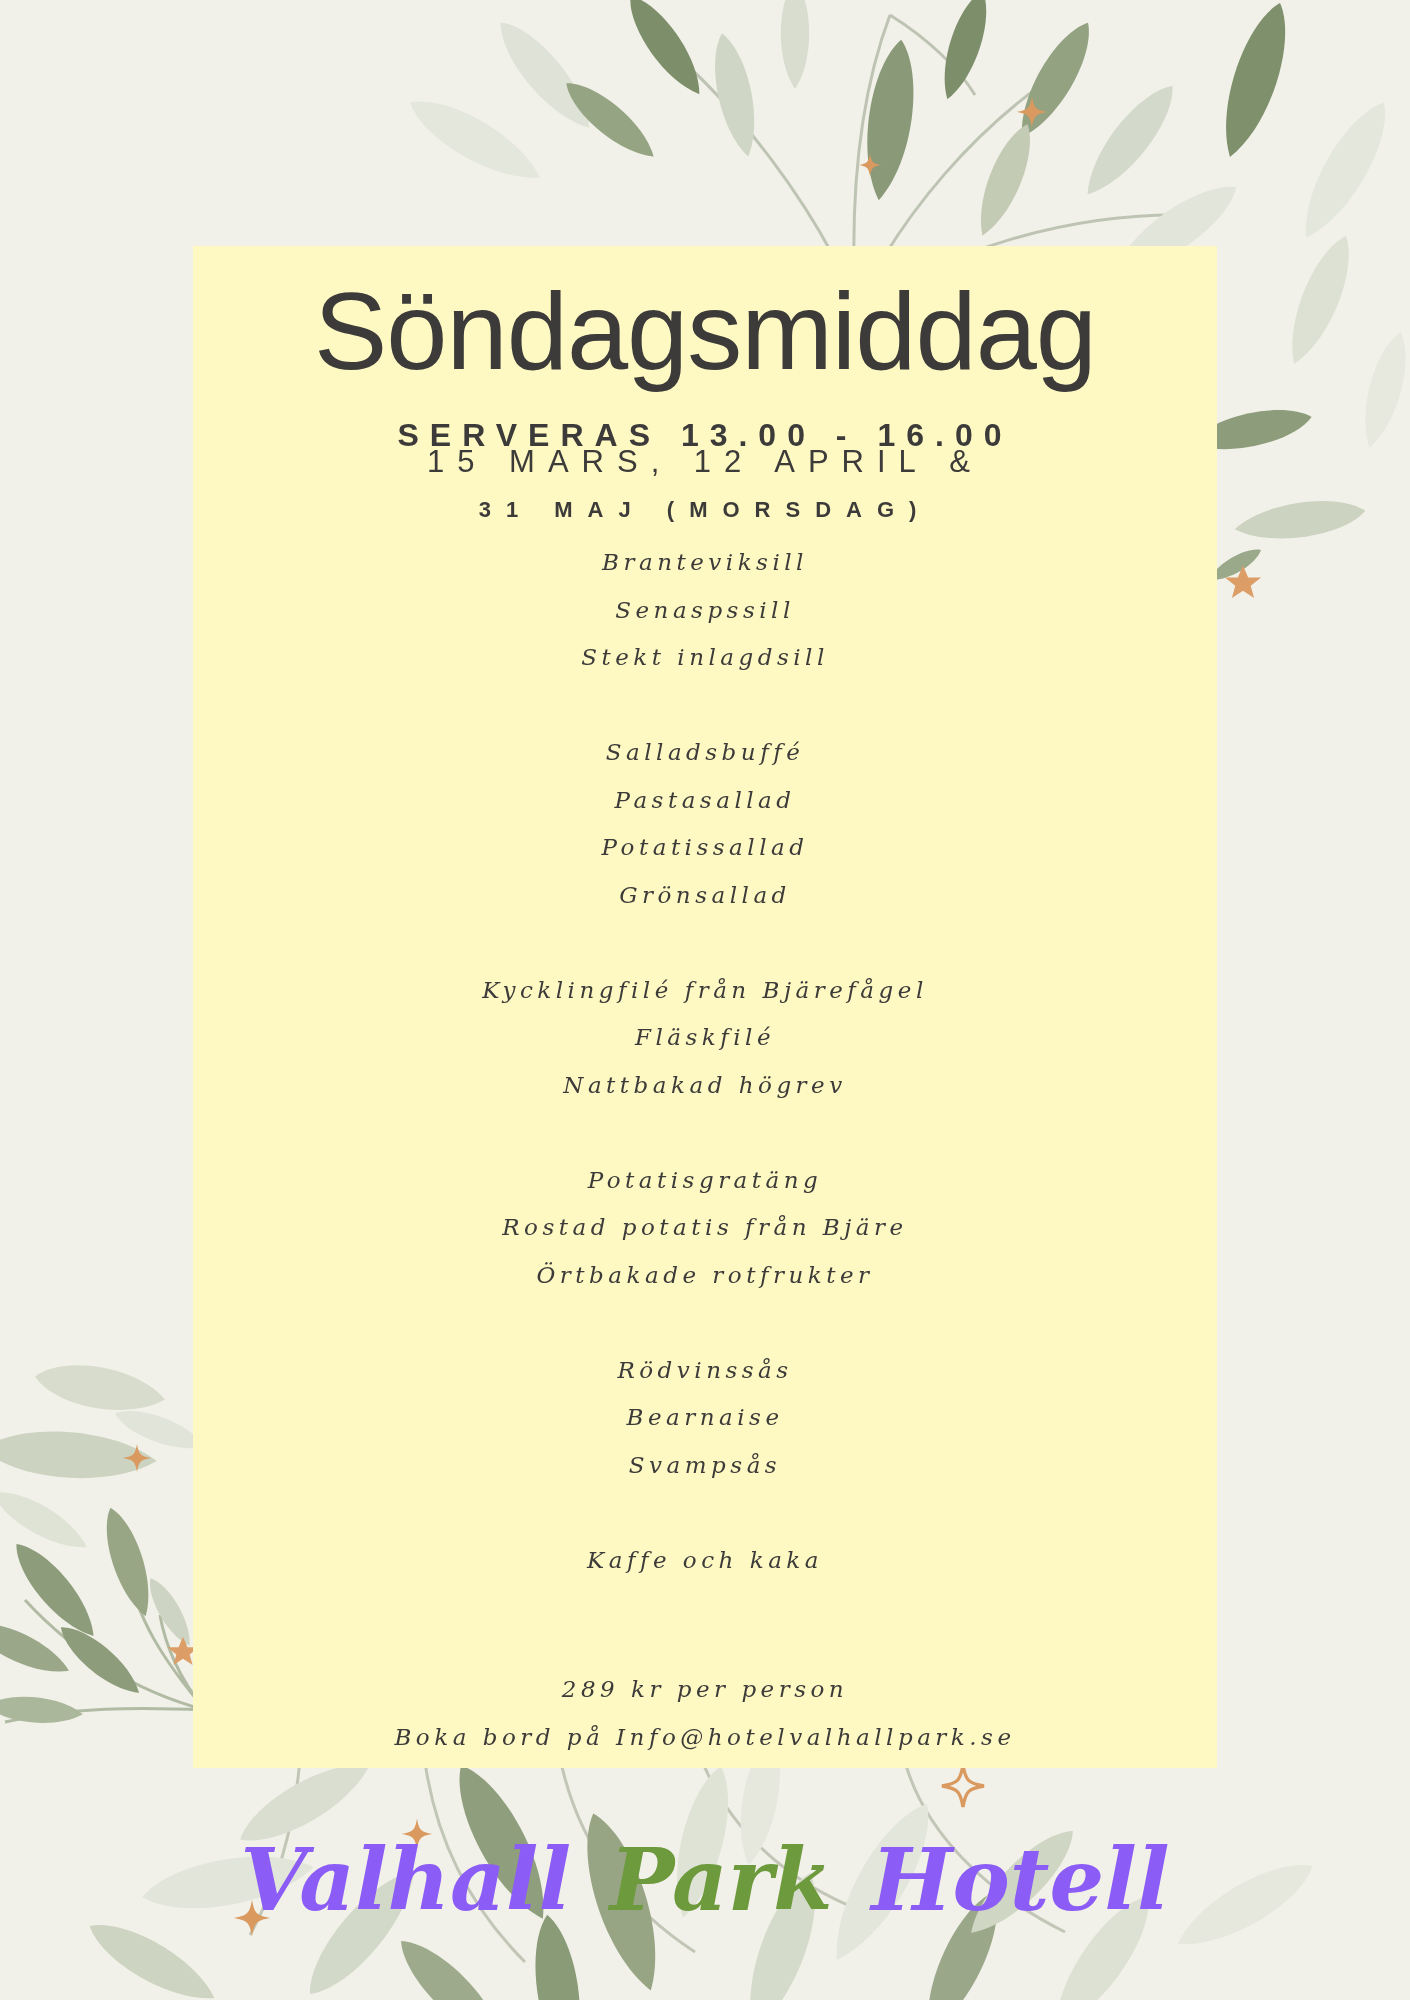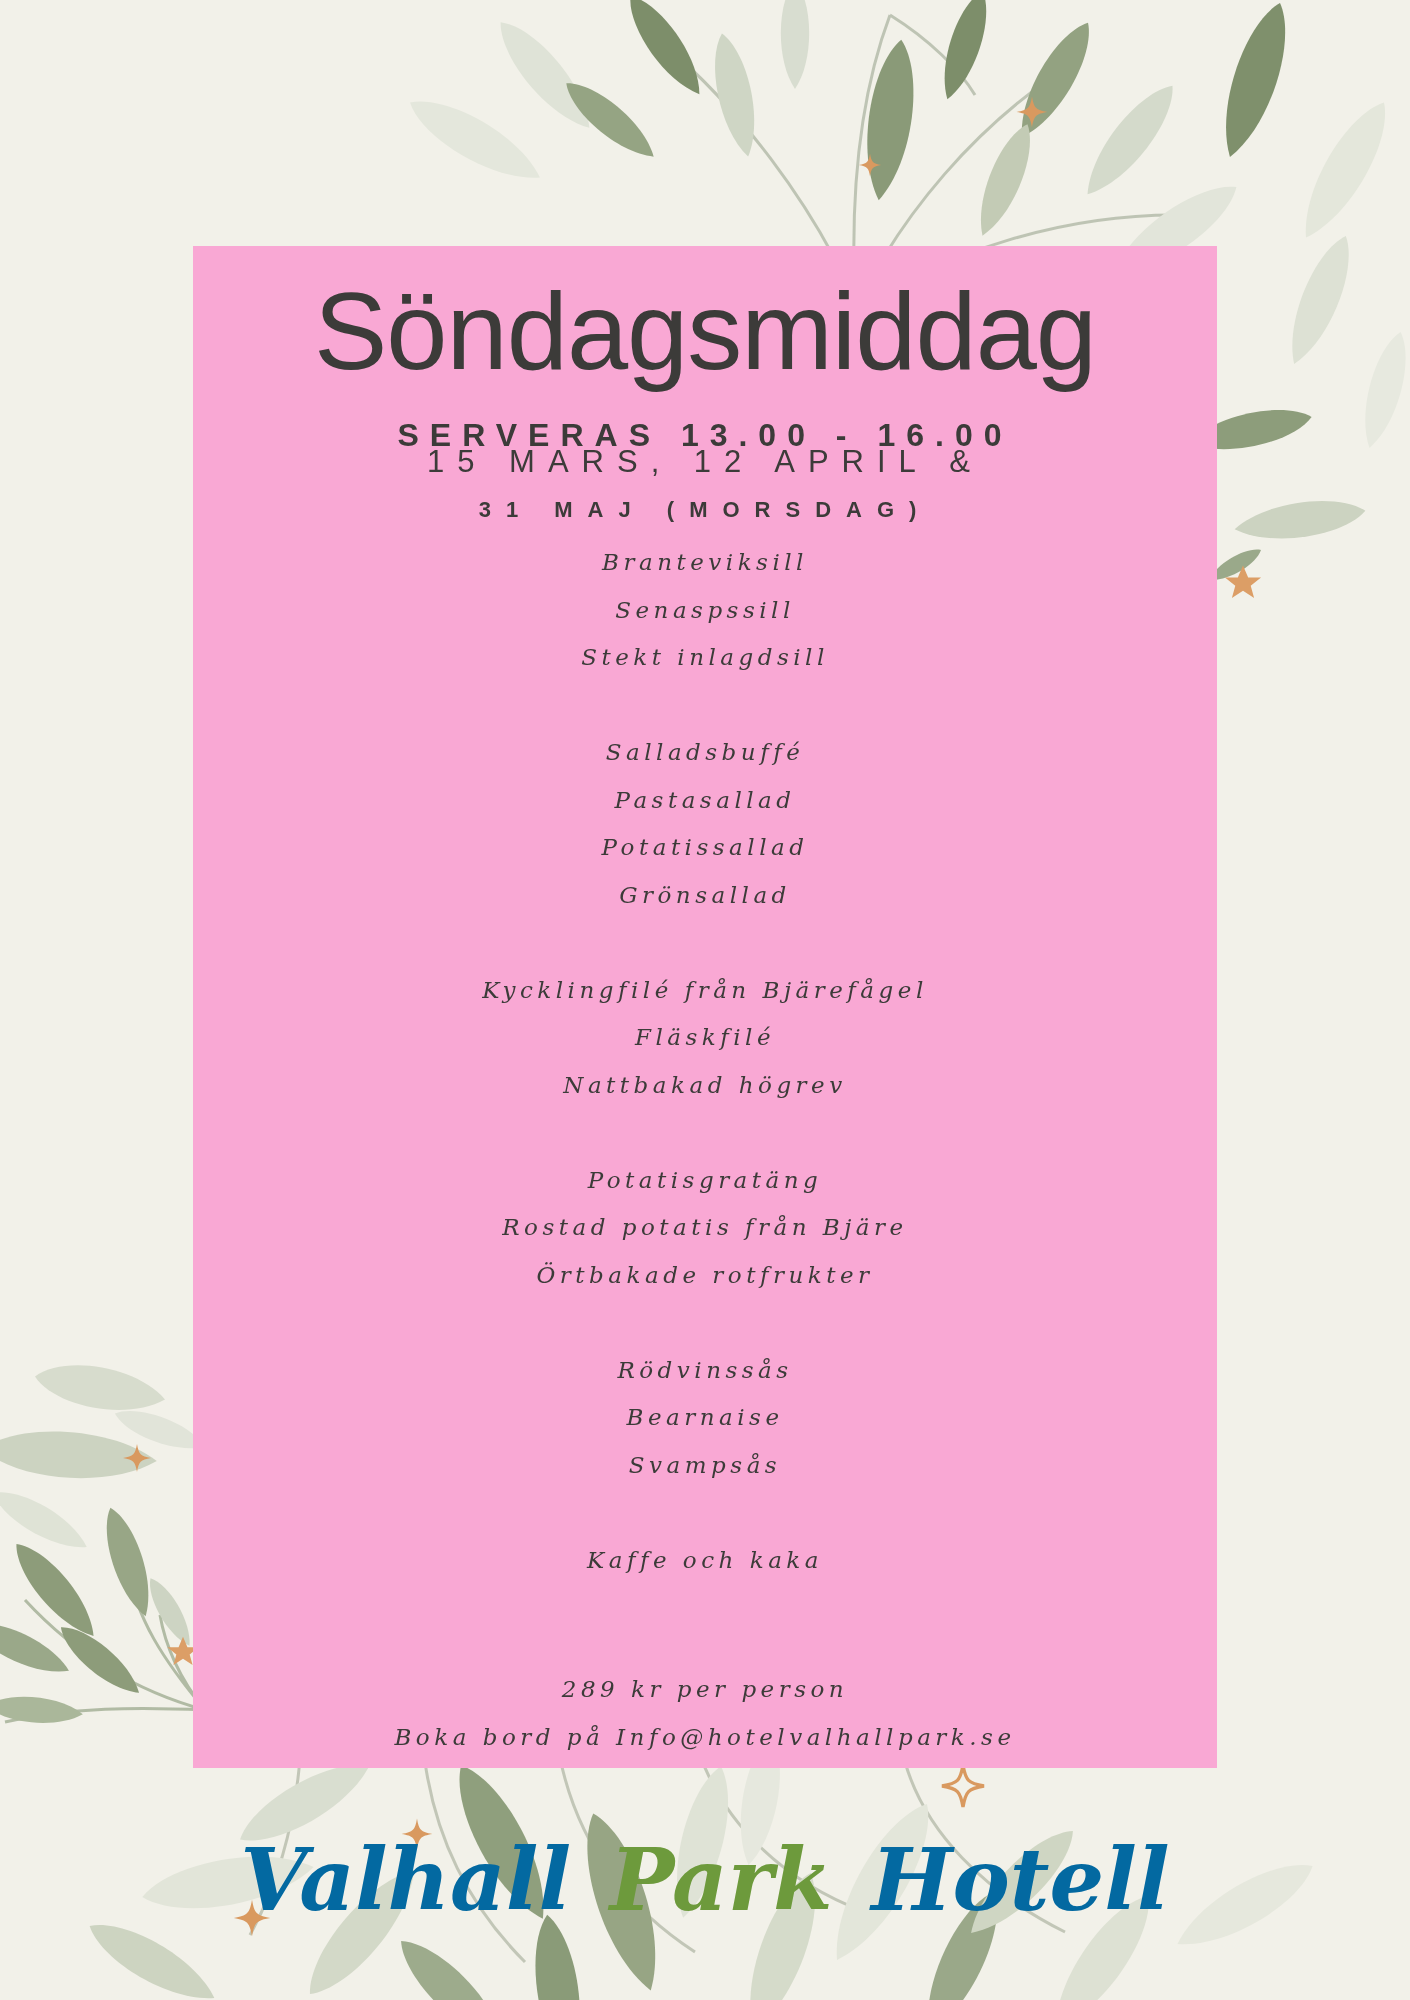--- a/index.html
+++ b/index.html
@@ -4,21 +4,21 @@
 <style>
   html,body{margin:0;padding:0;background:#e8e7df;}
   .page{
     position:relative;width:1410px;height:2000px;overflow:hidden;
     background:#f2f1e9;
     font-family:"Liberation Sans",sans-serif;
   }
   .deco{position:absolute;left:0;top:0;z-index:0;}
   .panel{
     position:absolute;left:193px;top:246px;width:1024px;height:1522px;
-    background:#f9a8d4;z-index:1;
+    background:#fef9c3;z-index:1;
   }
   .panel .line{position:absolute;left:0;width:100%;text-align:center;color:#3c3b39;white-space:nowrap;}
   .title{
     top:10px;height:150px;line-height:150px;
     font-size:110px;font-weight:400;letter-spacing:-1px;color:#3a3a38;
   }
   .served{
     top:143px;height:44px;line-height:44px;
     font-size:32px;font-weight:700;letter-spacing:11px;margin-top:24px;
   }
@@ -39,21 +39,21 @@
     font-style:italic;font-size:23px;letter-spacing:4.5px;
     color:#3c3b39;white-space:nowrap;
   }
   .menu-gap{height:47.5px;}
   .logo{
     position:absolute;left:0;top:1822px;width:1410px;height:115px;line-height:115px;
     text-align:center;z-index:2;
     font-family:"DejaVu Serif","Liberation Serif",serif;
     font-style:italic;font-weight:700;font-size:86px;white-space:nowrap;
   }
-  .logo .dark{color:#0369a1;}
+  .logo .dark{color:#8b5cf6;}
   .logo .green{color:#6d9a3c;padding:0 0.10em;}
 </style>
 </head>
 <body>
 
 <div class="page">
 
   <svg class="deco" width="1410" height="2000" viewBox="0 0 1410 2000" xmlns="http://www.w3.org/2000/svg">
     <defs>
       <path id="leaf" d="M0 -60 C 20 -38, 22 28, 0 60 C -22 28, -20 -38, 0 -60 Z"></path>

